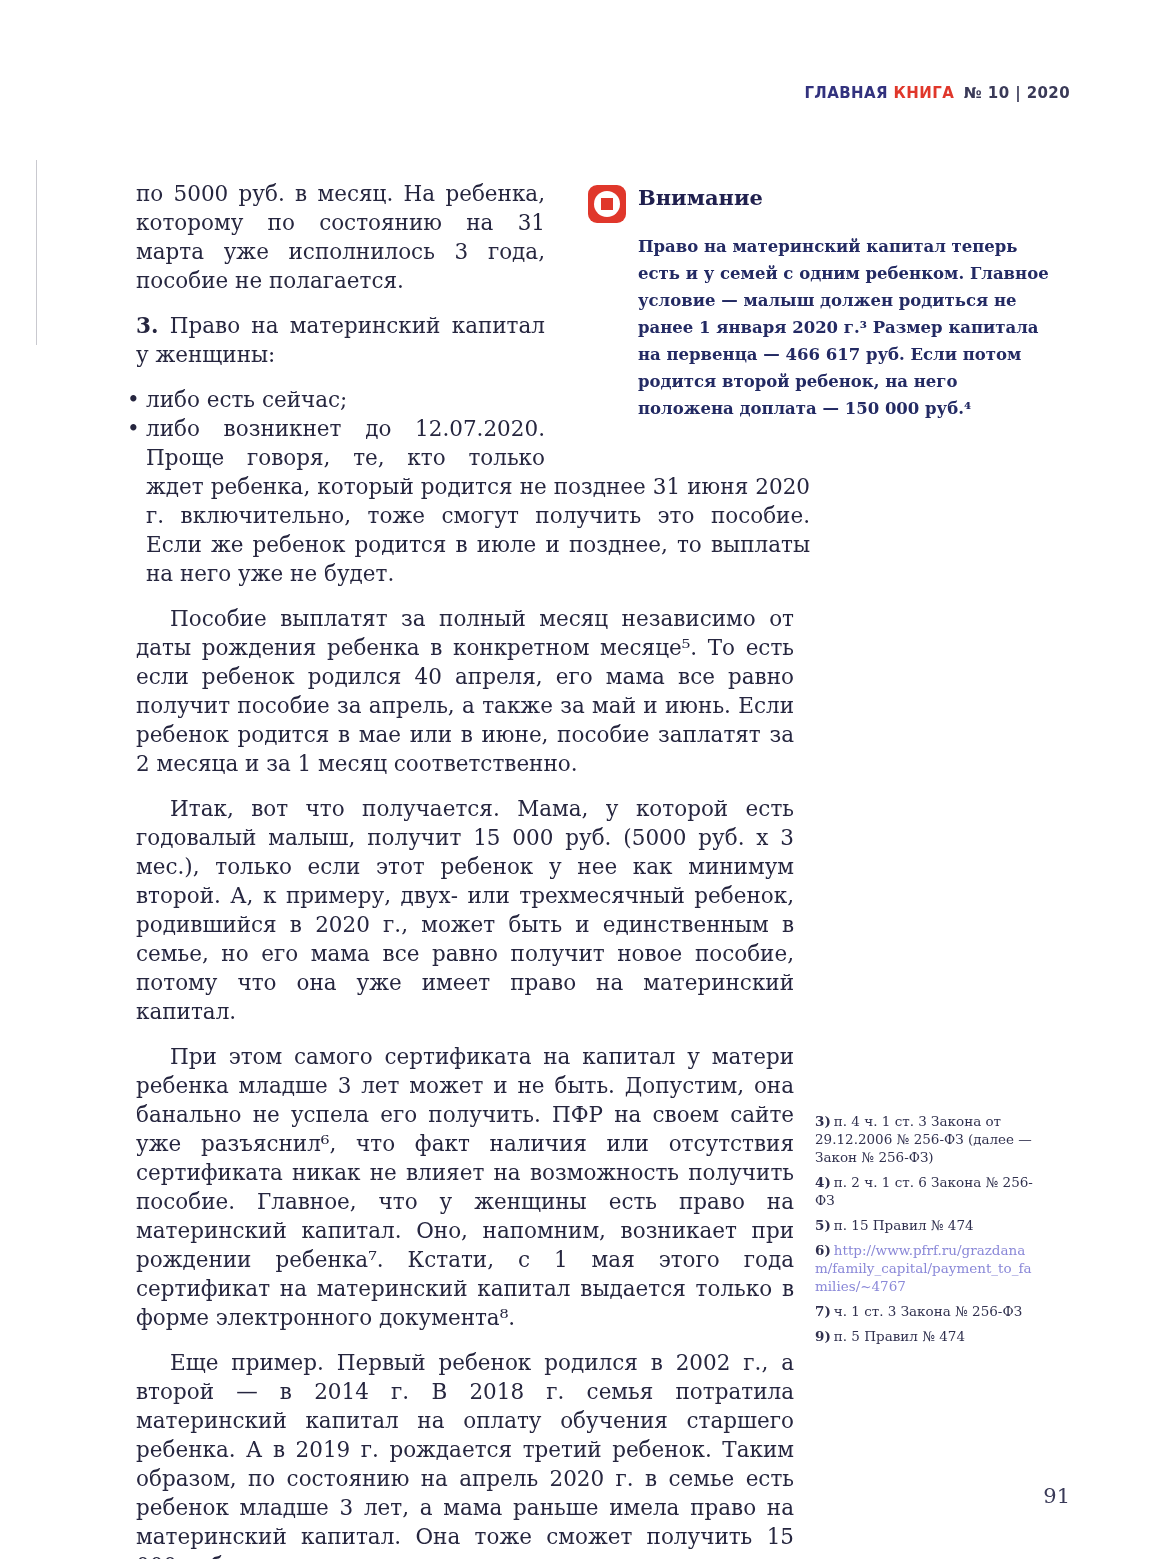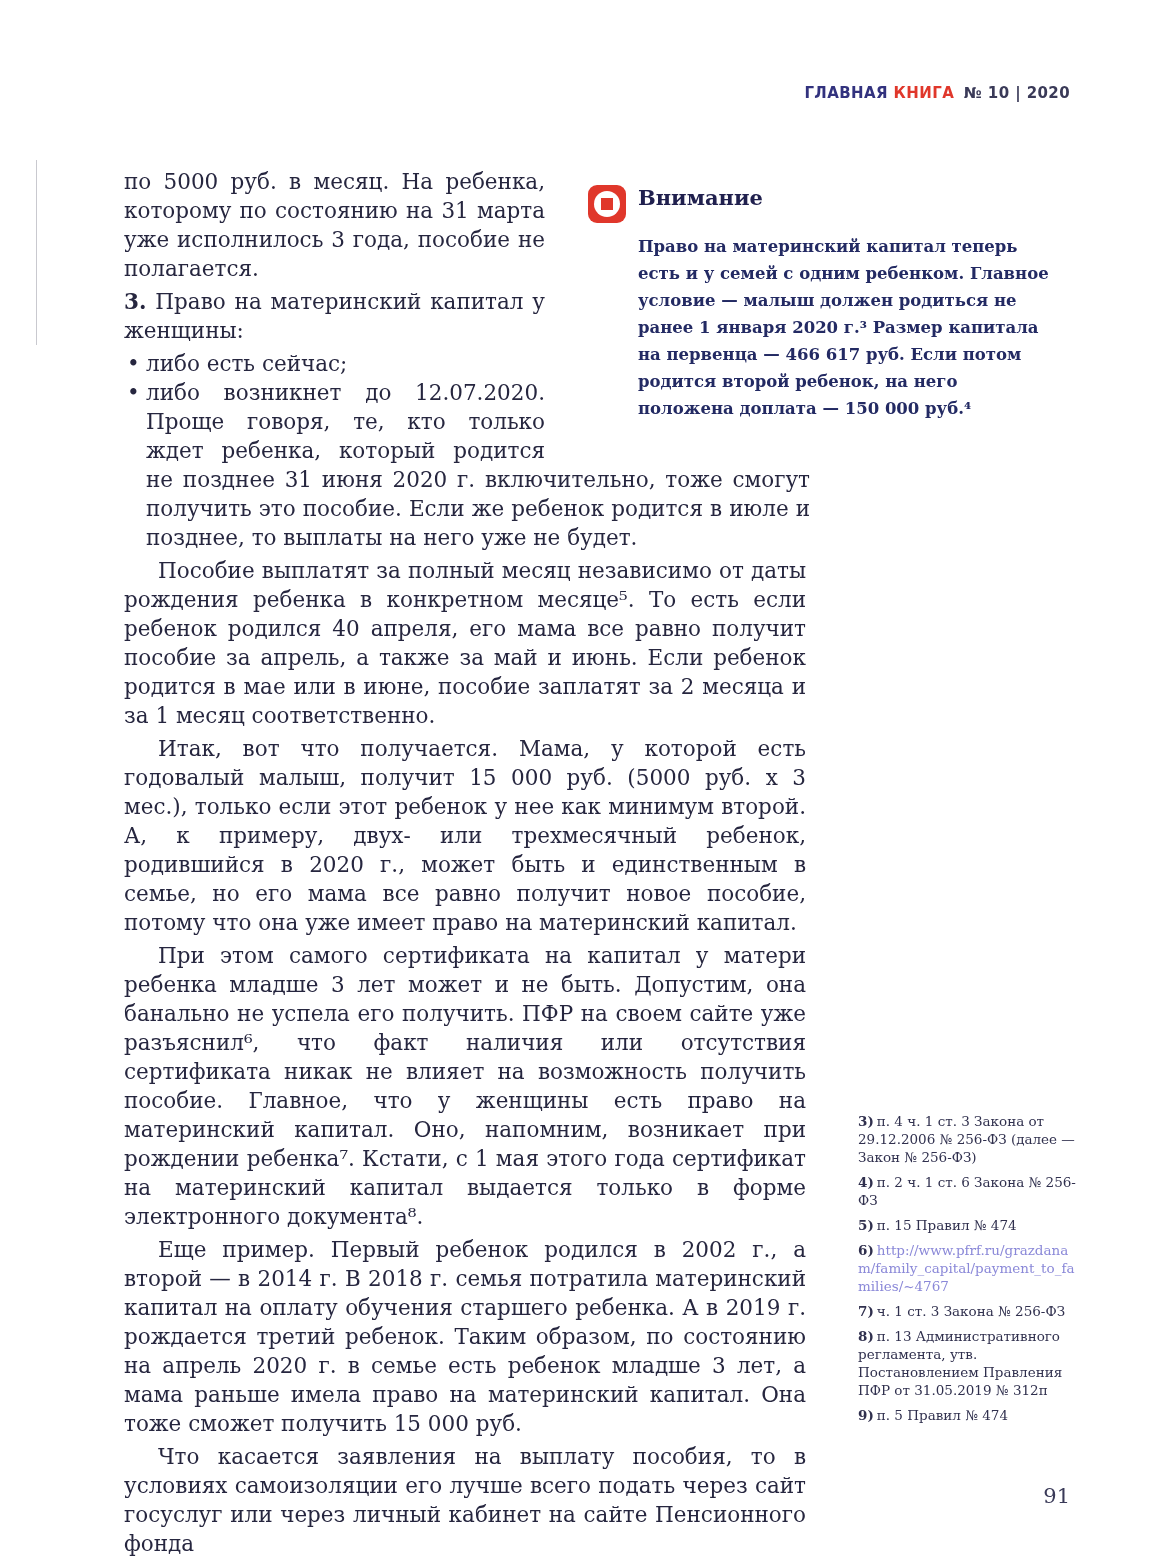--- a/index.html
+++ b/index.html
@@ -24,21 +24,21 @@
     background:#c9c9cf;
   }
 
   
   .main-column {
     position:absolute; left:120px; top:163px; width:690px;
     font-size:21.5px; line-height:29px; text-align:justify;
     color:#26263f;
   }
   .callout-spacer { float:right; width:265px; height:292px; }
-  .main-column p { margin:4px; text-indent:34px; }
+  .main-column p { margin:16px; text-indent:34px; }
   .main-column p.no-indent { text-indent:0; }
   .bold { font-weight:bold; }
   .bullet {
     position:relative; padding-left:26px; text-indent:0; text-align:justify;
   }
   .bullet::before {
     content:"\2022"; position:absolute; left:7px; top:0;
   }
 
   
@@ -60,21 +60,21 @@
     font-size:21px; font-weight:bold; color:#20204e; margin-top:0;
   }
   .callout-body {
     margin-top:23px; width:415px;
     font-size:16.5px; line-height:27px; font-weight:bold;
     color:#232a63; text-align:left;
   }
 
   
   .footnotes {
-    position:absolute; left:858px; top:1112px; width:222px;
+    position:absolute; left:815px; top:1112px; width:222px;
     font-size:13.5px; line-height:18px; color:#30304e;
     text-align:left;
   }
   .fn { margin-bottom:7px; }
   .fn-num { font-weight:bold; margin-right:3px; }
   .fn-link { color:#8a88d8; text-decoration:none; word-break:break-all; cursor:pointer; }
 
   
   .page-number {
     position:absolute; top:1484px; right:93px;
@@ -119,17 +119,16 @@
 
   <p><span>Что касается заявления на выплату пособия, то в условиях самоизоляции его лучше всего подать через сайт госуслуг или через личный кабинет на сайте Пенсионного фонда </span></p>
 </div>
 
 <div class="footnotes">
   <div class="fn"><span class="fn-num">3)</span><span>п. 4 ч. 1 ст. 3 Закона от 29.12.2006 № 256-ФЗ (далее — Закон № 256-ФЗ)</span></div>
   <div class="fn"><span class="fn-num">4)</span><span>п. 2 ч. 1 ст. 6 Закона № 256-ФЗ</span></div>
   <div class="fn"><span class="fn-num">5)</span><span>п. 15 Правил № 474</span></div>
   <div class="fn"><span class="fn-num">6)</span><a class="fn-link">http://www.pfrf.ru/grazdanam/family_capital/payment_to_families/~4767</a></div>
   <div class="fn"><span class="fn-num">7)</span><span>ч. 1 ст. 3 Закона № 256-ФЗ</span></div>
-  <div class="fn"><span class="fn-num">8)</span><span>п. 13 Административного регламента, утв. Постановлением Правления ПФР от 31.05.2019 № 312п</span></div>
   <div class="fn"><span class="fn-num">9)</span><span>п. 5 Правил № 474</span></div>
 </div>
 
 <div class="page-number">91</div>
 
 </body></html>

